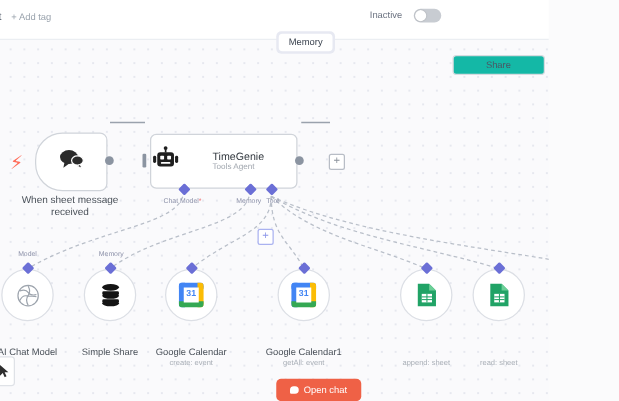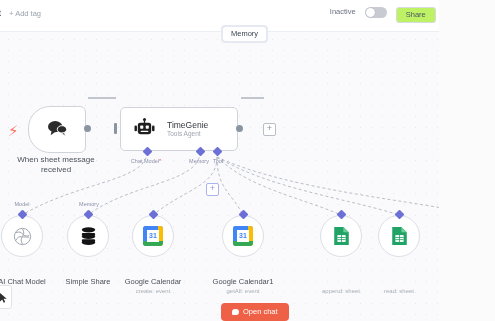--- a/index.html
+++ b/index.html
@@ -25,21 +25,21 @@
   .toggle{
     width:22px;height:11px;border-radius:6px;background:#c8ccd2;position:relative;
     display:inline-block;vertical-align:middle;
   }
   .toggle .knob{
     position:absolute;left:1px;top:1px;width:9px;height:9px;border-radius:50%;
     background:#ffffff;box-shadow:0 0 1px rgba(0,0,0,.3);
   }
   .btn-share{
     font-size:7.5px;color:#4b5563;border:1px solid #d7dbe0;border-radius:3px;
-    padding:3px 9px;background:#bef264;line-height:1;
+    padding:3px 26px;background:#14b8a6;line-height:1;margin-top:37px;
   }
   .saved-lbl{font-size:7.5px;color:#8a9097;}
   .hist-icon{width:12px;height:12px;color:#7b8794;display:block;}
 
   
   .tabs-wrap{
     position:absolute;left:221px;top:25px;z-index:45;
     display:flex;background:#e7e9f2;border-radius:4px;padding:2px;gap:1px;
   }
   .tab{
@@ -71,21 +71,21 @@
     position:absolute;left:8px;top:92px;font-size:15px;color:#ff6d5a;
     line-height:1;font-weight:bold;
   }
   .node-label{
     position:absolute;text-align:center;font-size:8px;color:#4a5159;line-height:1.25;
   }
 
   .node-agent{
     position:absolute;left:120px;top:76px;width:118px;height:44px;
     background:#ffffff;border:1px solid #d0d4da;border-radius:5px;
-    display:flex;align-items:center;padding-left:12px;gap:11px;box-sizing:border-box;
+    display:flex;align-items:center;gap:26px;box-sizing:border-box;
   }
   .agent-txt .t1{font-size:8.5px;color:#32383f;line-height:1.25;}
   .agent-txt .t2{font-size:6.5px;color:#a0a6ae;line-height:1.25;}
 
   .port-dot{
     position:absolute;width:7px;height:7px;border-radius:50%;background:#8b94a1;
   }
   .port-bar{
     position:absolute;width:3px;height:11px;background:#8b94a1;border-radius:1px;
   }

